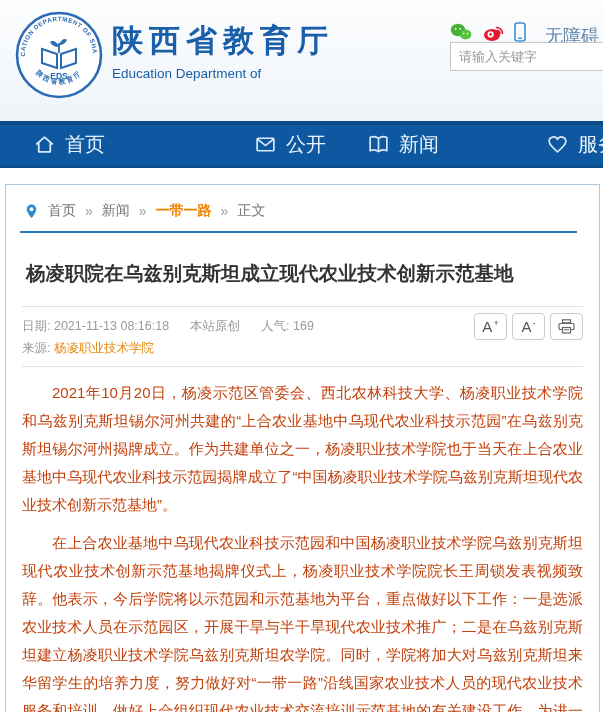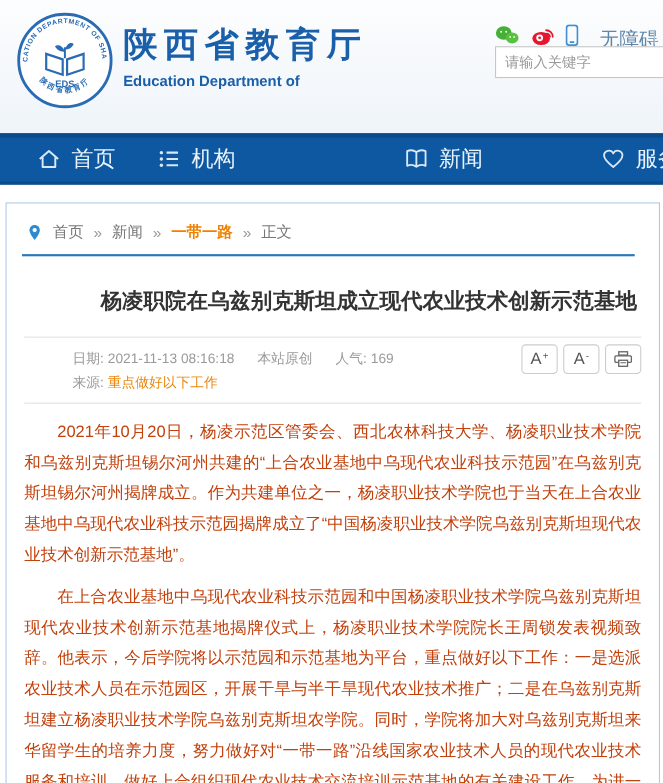--- a/index.html
+++ b/index.html
@@ -12,21 +12,21 @@
   .site-header {
     position:relative; height:121px;
     background:linear-gradient(180deg,#fcfdfe 0%,#f3f7fb 70%,#eef4f9 100%);
   }
   .logo-wrap { position:absolute; left:14px; top:10px; width:90px; height:90px; }
   .title-block { position:absolute; left:112px; top:20px; }
   .site-title {
     font-size:31px; font-weight:bold; color:#1a5fa9; letter-spacing:6px;
     font-family:"Liberation Serif","DejaVu Serif",serif;
   }
-  .site-subtitle { font-size:13.5px; font-weight:bold; color:#1a5fa9; line-height:17px; margin-top:3px; }
+  .site-subtitle { font-size:13.5px; font-weight:normal; color:#1a5fa9; line-height:17px; margin-top:3px; }
   .social-row { position:absolute; left:450px; top:22px; display:flex; gap:10px; align-items:center; }
   .social-row svg { display:block; cursor:pointer; }
   .accessibility-link { position:absolute; left:545px; top:24px; font-size:18px; color:#5f85ab; cursor:pointer; }
   .header-sep { position:absolute; left:593px; top:24px; font-size:14px; color:#b5c5d5; }
   .search-input {
     position:absolute; left:450px; top:42px; width:170px; height:29px;
     border:1px solid #c6c6c6; background:#fff; padding:0 8px; font-size:13px; color:#555; outline:none;
   }
   .search-input::placeholder { color:#999; }
   
@@ -45,23 +45,23 @@
     border:1px solid #aecbe6; background:#fff; padding:0 14px;
   }
   .breadcrumb-row {
     display:flex; align-items:center; gap:9px; padding:17px 0 11px 4px;
     font-size:14px; color:#777;
   }
   .breadcrumb-row .crumb { cursor:pointer; }
   .crumb-sep { color:#999; }
   .crumb-highlight { color:#ef8200; font-weight:bold; }
   .breadcrumb-line { height:2px; background:#2e78b8; margin-right:8px; }
-  .article-title { text-align:right; font-size:19.5px; font-weight:bold; color:#333; margin:27px 6px 19px; }
+  .article-title { text-align:left; font-size:19.5px; font-weight:bold; color:#333; margin:27px 6px 19px; }
   .divider { border-top:1px solid #e2e2e2; margin:0 2px; }
-  .meta-block { position:relative; padding:8px 2px 7px; font-size:12.5px; color:#9a9a9a;margin-left:44px; }
+  .meta-block { position:relative; padding:8px 2px 7px; font-size:12.5px; color:#9a9a9a; }
   .meta-row { line-height:22px; }
   .meta-row .gap { display:inline-block; width:14px; }
   .source-link { color:#e8870f; cursor:pointer; }
   .tools { position:absolute; right:2px; top:6px; display:flex; gap:5px; }
   .tool-btn {
     width:33px; height:27px; border:1px solid #ccc; border-radius:4px; background:#fff;
     color:#555; font-size:15px; display:flex; align-items:center; justify-content:center; cursor:pointer;
   }
   .tool-btn sup { font-size:9px; margin:-7px 0 0 1px; }
   .article-body { padding:12px 2px 0; }
@@ -134,30 +134,26 @@
   <input class="search-input" type="text" placeholder="请输入关键字" style="">
 </header>
 
 <nav class="main-nav">
   <div class="nav-item" style="left:33px">
     <svg width="23" height="23" viewBox="0 0 22 22">
       <path d="M3,11 L11,4 L19,11 M5.5,9.5 V18 H16.5 V9.5" fill="none" stroke="#d8e8f8" stroke-width="1.7" stroke-linejoin="round"></path>
     </svg>
     <span>首页</span>
   </div>
-  <div class="nav-item" style="left:142px">
-    <svg width="23" height="23" viewBox="0 0 22 22">
-      <circle cx="4.5" cy="5.5" r="1.5" fill="#d8e8f8"></circle>
-        <circle cx="4.5" cy="11" r="1.5" fill="#d8e8f8"></circle>
-        <circle cx="4.5" cy="16.5" r="1.5" fill="#d8e8f8"></circle>
-      <line x1="9" y1="5.5" x2="19" y2="5.5" stroke="#d8e8f8" stroke-width="1.8"></line>
-      <line x1="9" y1="11" x2="19" y2="11" stroke="#d8e8f8" stroke-width="1.8"></line>
-      <line x1="9" y1="16.5" x2="19" y2="16.5" stroke="#d8e8f8" stroke-width="1.8"></line>
-    </svg>
-    <span>机构</span>
+  <div class="nav-item" style="left:254px">
+    <svg width="23" height="23" viewBox="0 0 22 22">
+      <rect x="3" y="5" width="16" height="12" rx="1" fill="none" stroke="#d8e8f8" stroke-width="1.6"></rect>
+      <path d="M3.5,6 L11,12 L18.5,6" fill="none" stroke="#d8e8f8" stroke-width="1.6"></path>
+    </svg>
+    <span>公开</span>
   </div>
   <div class="nav-item" style="left:367px">
     <svg width="23" height="23" viewBox="0 0 22 22">
       <path d="M11,5 C8.5,3.2 5.2,3.2 3,4.2 V17 C5.2,16 8.5,16 11,17.8 C13.5,16 16.8,16 19,17 V4.2 C16.8,3.2 13.5,3.2 11,5 Z M11,5 V17.8" fill="none" stroke="#d8e8f8" stroke-width="1.6" stroke-linejoin="round"></path>
     </svg>
     <span>新闻</span>
   </div>
   <div class="nav-item" style="left:546px">
     <svg width="23" height="23" viewBox="0 0 22 22">
       <path d="M11,18 C6,14 3,11 3,8 A4.2,4.2 0 0 1 11,6.2 A4.2,4.2 0 0 1 19,8 C19,11 16,14 11,18 Z" fill="none" stroke="#d8e8f8" stroke-width="1.6" stroke-linejoin="round"></path>
@@ -192,21 +188,21 @@
       <span>日期:</span>
       <span>2021-11-13 08:16:18</span>
       <span class="gap"></span>
       <span>本站原创</span>
       <span class="gap"></span>
       <span>人气:</span>
       <span>169</span>
     </div>
     <div class="meta-row">
       <span>来源:</span>
-      <span class="source-link">重点做好以下工作</span>
+      <span class="source-link">杨凌职业技术学院</span>
     </div>
     <div class="tools">
       <button class="tool-btn">
         <span>A</span>
           <sup>+</sup>
       </button>
       <button class="tool-btn">
         <span>A</span>
           <sup>-</sup>
       </button>

